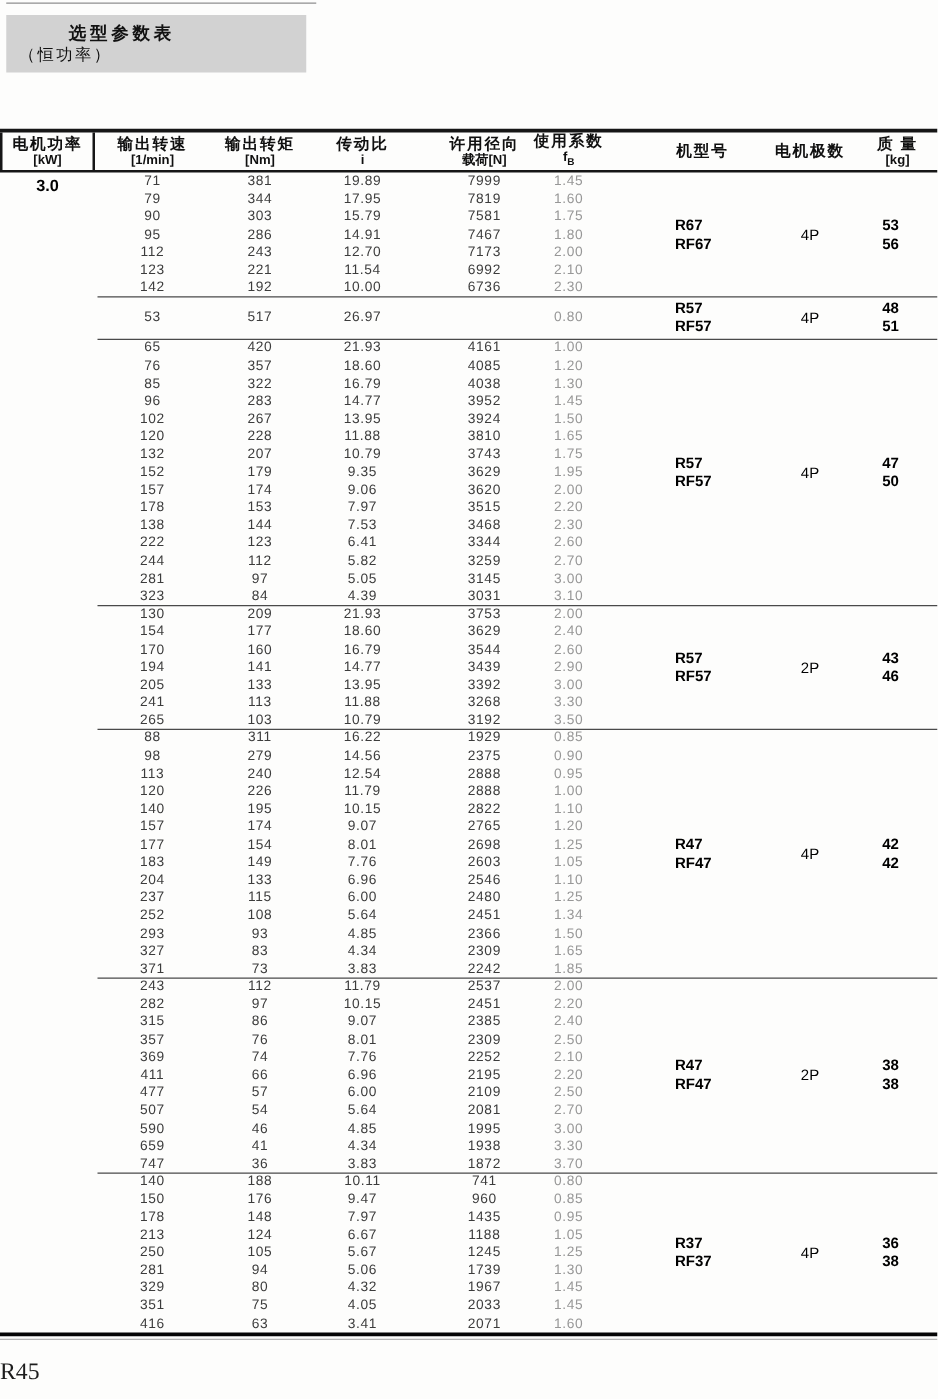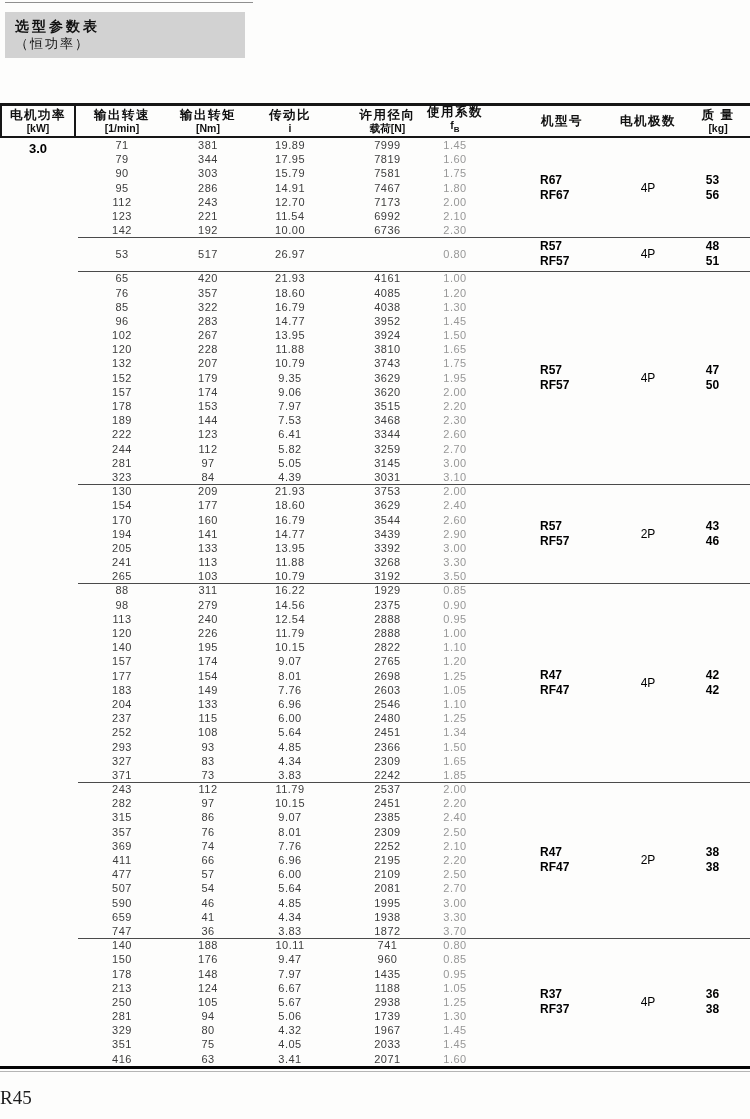--- a/index.html
+++ b/index.html
@@ -12,21 +12,21 @@
     overflow:hidden;
   }
   
   .top-rule { position:absolute; top:2px; left:5px; width:248px; height:1px; background:#8f8f8f; }
 
   
   .title-box {
     position:absolute; top:12px; left:5px; width:240px; height:46px;
     background:#d2d2d2; padding:5px 10px 0 10px;
   }
-  .title-line1 { font-size:14px; font-weight:bold; letter-spacing:3px; color:#111; line-height:18px; }
+  .title-line1 { font-size:14px; font-weight:bold; letter-spacing:3px; color:#111; line-height:18px;margin-left:40px; }
   .title-line2 { font-size:13px; font-weight:normal; letter-spacing:2px; color:#111; line-height:17px; }
 
   
   .sel-table { position:absolute; top:103px; left:0; width:750px; }
 
   
   .thead {
     position:relative; height:35px;
     border-top:3px solid #161616;
     border-bottom:2px solid #161616;
@@ -289,21 +289,21 @@
             <span class="cell c-fb">2.00</span>
           </div>
           <div class="row">
             <span class="cell c-speed">178</span>
             <span class="cell c-torque">153</span>
             <span class="cell c-ratio">7.97</span>
             <span class="cell c-load">3515</span>
             <span class="cell c-fb">2.20</span>
           </div>
           <div class="row">
-            <span class="cell c-speed">189</span>
+            <span class="cell c-speed">138</span>
             <span class="cell c-torque">144</span>
             <span class="cell c-ratio">7.53</span>
             <span class="cell c-load">3468</span>
             <span class="cell c-fb">2.30</span>
           </div>
           <div class="row">
             <span class="cell c-speed">222</span>
             <span class="cell c-torque">123</span>
             <span class="cell c-ratio">6.41</span>
             <span class="cell c-load">3344</span>
@@ -631,21 +631,21 @@
             <span class="cell c-speed">213</span>
             <span class="cell c-torque">124</span>
             <span class="cell c-ratio">6.67</span>
             <span class="cell c-load">1188</span>
             <span class="cell c-fb">1.05</span>
           </div>
           <div class="row">
             <span class="cell c-speed">250</span>
             <span class="cell c-torque">105</span>
             <span class="cell c-ratio">5.67</span>
-            <span class="cell c-load">2938</span>
+            <span class="cell c-load">1245</span>
             <span class="cell c-fb">1.25</span>
           </div>
           <div class="row">
             <span class="cell c-speed">281</span>
             <span class="cell c-torque">94</span>
             <span class="cell c-ratio">5.06</span>
             <span class="cell c-load">1739</span>
             <span class="cell c-fb">1.30</span>
           </div>
           <div class="row">

